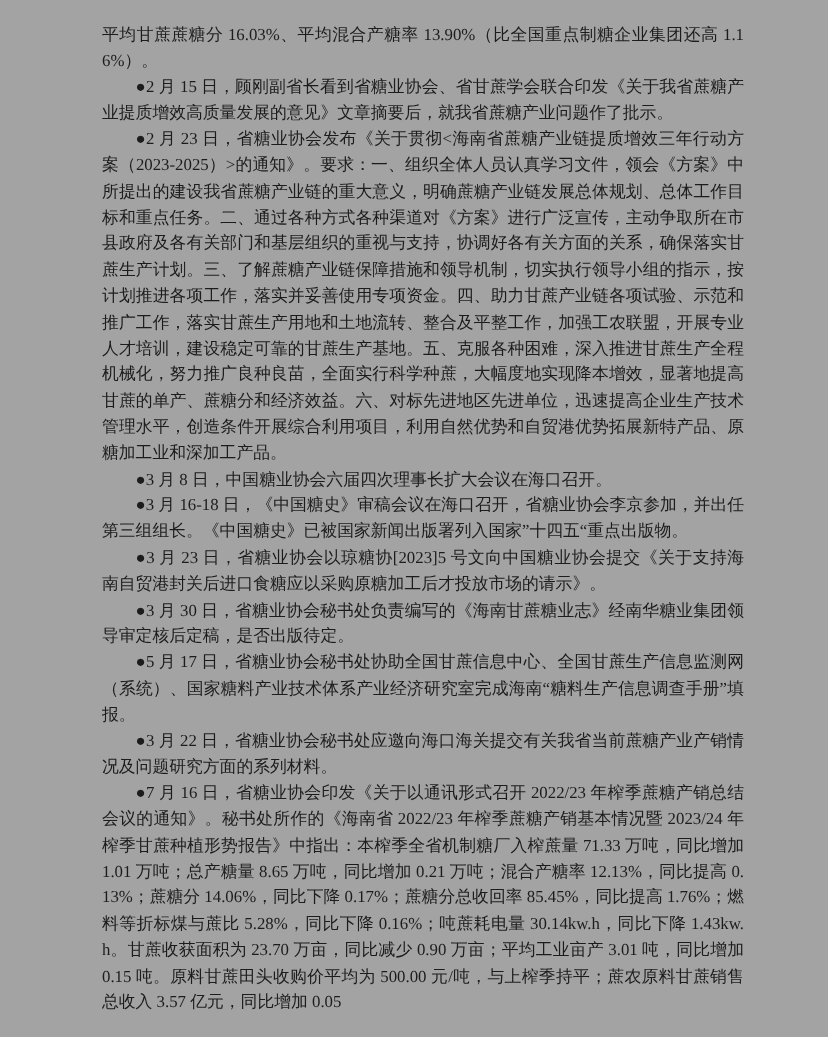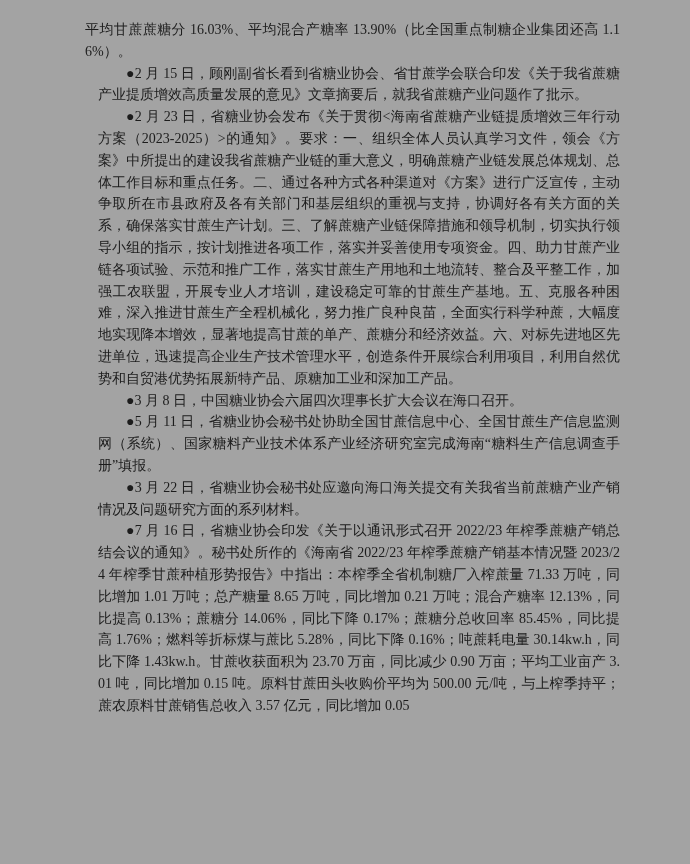--- a/index.html
+++ b/index.html
@@ -26,29 +26,31 @@
     text-align: justify;
     text-align-last: left;
   }
   .para {
     margin: 0;
     padding: 0;
     word-break: break-all;
   }
   .para.indent {
     text-indent: 28px;
-    margin-left: 13px;
   }
 </style>
 </head>
 <body>
 
 <div class="page">
   <div class="text-block" id="paragraphs">
       <p class="para">平均甘蔗蔗糖分 16.03%、平均混合产糖率 13.90%（比全国重点制糖企业集团还高 1.16%）。</p>
       <p class="para indent">●2 月 15 日，顾刚副省长看到省糖业协会、省甘蔗学会联合印发《关于我省蔗糖产业提质增效高质量发展的意见》文章摘要后，就我省蔗糖产业问题作了批示。</p>
       <p class="para indent">●2 月 23 日，省糖业协会发布《关于贯彻&lt;海南省蔗糖产业链提质增效三年行动方案（2023-2025）&gt;的通知》。要求：一、组织全体人员认真学习文件，领会《方案》中所提出的建设我省蔗糖产业链的重大意义，明确蔗糖产业链发展总体规划、总体工作目标和重点任务。二、通过各种方式各种渠道对《方案》进行广泛宣传，主动争取所在市县政府及各有关部门和基层组织的重视与支持，协调好各有关方面的关系，确保落实甘蔗生产计划。三、了解蔗糖产业链保障措施和领导机制，切实执行领导小组的指示，按计划推进各项工作，落实并妥善使用专项资金。四、助力甘蔗产业链各项试验、示范和推广工作，落实甘蔗生产用地和土地流转、整合及平整工作，加强工农联盟，开展专业人才培训，建设稳定可靠的甘蔗生产基地。五、克服各种困难，深入推进甘蔗生产全程机械化，努力推广良种良苗，全面实行科学种蔗，大幅度地实现降本增效，显著地提高甘蔗的单产、蔗糖分和经济效益。六、对标先进地区先进单位，迅速提高企业生产技术管理水平，创造条件开展综合利用项目，利用自然优势和自贸港优势拓展新特产品、原糖加工业和深加工产品。</p>
       <p class="para indent">●3 月 8 日，中国糖业协会六届四次理事长扩大会议在海口召开。</p>
-      <p class="para indent">●5 月 11 日，省糖业协会秘书处协助全国甘蔗信息中心、全国甘蔗生产信息监测网（系统）、国家糖料产业技术体系产业经济研究室完成海南“糖料生产信息调查手册”填报。</p>
+      <p class="para indent">●3 月 16-18 日，《中国糖史》审稿会议在海口召开，省糖业协会李京参加，并出任第三组组长。《中国糖史》已被国家新闻出版署列入国家”十四五“重点出版物。</p>
+      <p class="para indent">●3 月 23 日，省糖业协会以琼糖协[2023]5 号文向中国糖业协会提交《关于支持海南自贸港封关后进口食糖应以采购原糖加工后才投放市场的请示》。</p>
+      <p class="para indent">●3 月 30 日，省糖业协会秘书处负责编写的《海南甘蔗糖业志》经南华糖业集团领导审定核后定稿，是否出版待定。</p>
+      <p class="para indent">●5 月 17 日，省糖业协会秘书处协助全国甘蔗信息中心、全国甘蔗生产信息监测网（系统）、国家糖料产业技术体系产业经济研究室完成海南“糖料生产信息调查手册”填报。</p>
       <p class="para indent">●3 月 22 日，省糖业协会秘书处应邀向海口海关提交有关我省当前蔗糖产业产销情况及问题研究方面的系列材料。</p>
       <p class="para indent">●7 月 16 日，省糖业协会印发《关于以通讯形式召开 2022/23 年榨季蔗糖产销总结会议的通知》。秘书处所作的《海南省 2022/23 年榨季蔗糖产销基本情况暨 2023/24 年榨季甘蔗种植形势报告》中指出：本榨季全省机制糖厂入榨蔗量 71.33 万吨，同比增加 1.01 万吨；总产糖量 8.65 万吨，同比增加 0.21 万吨；混合产糖率 12.13%，同比提高 0.13%；蔗糖分 14.06%，同比下降 0.17%；蔗糖分总收回率 85.45%，同比提高 1.76%；燃料等折标煤与蔗比 5.28%，同比下降 0.16%；吨蔗耗电量 30.14kw.h，同比下降 1.43kw.h。甘蔗收获面积为 23.70 万亩，同比减少 0.90 万亩；平均工业亩产 3.01 吨，同比增加 0.15 吨。原料甘蔗田头收购价平均为 500.00 元/吨，与上榨季持平；蔗农原料甘蔗销售总收入 3.57 亿元，同比增加 0.05</p>
     </div>
 </div>
 
 </body></html>

